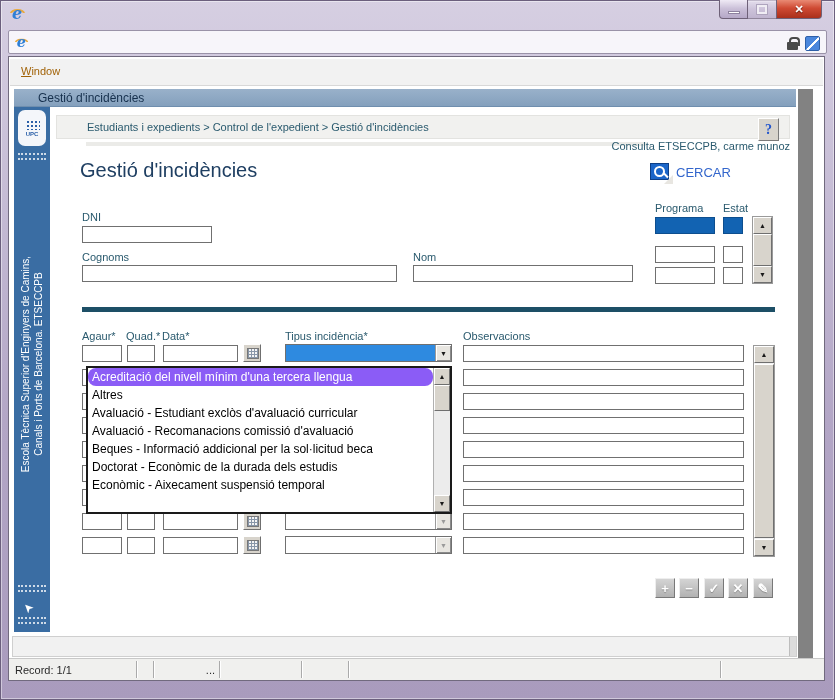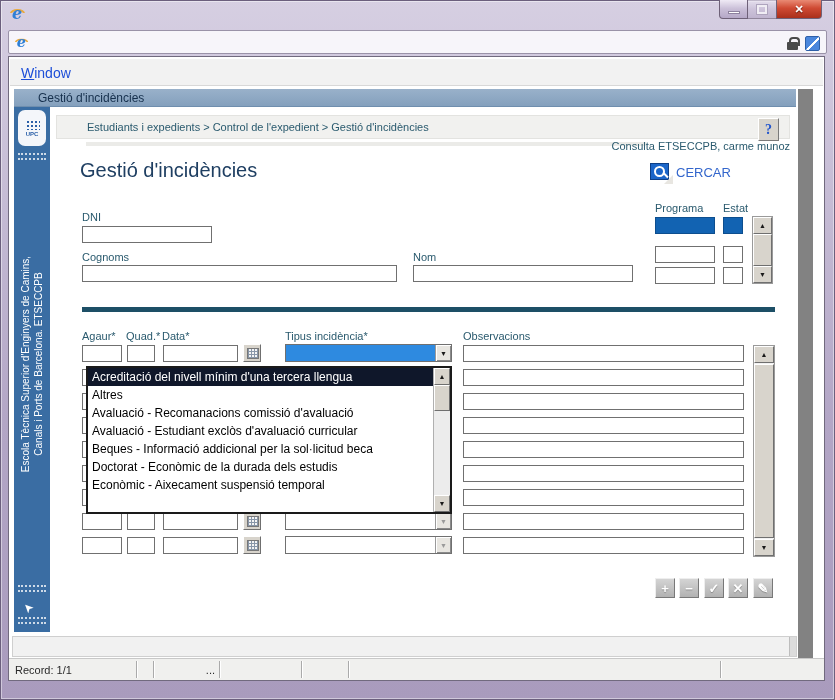--- a/index.html
+++ b/index.html
@@ -35,21 +35,21 @@
   .addr-text b { color:#1a1a1a; }
   .lock { position:absolute; right:28px; top:6px; width:11px; height:13px; }
   .lock::before { content:""; position:absolute; left:2px; top:0; width:7px; height:7px; border:2px solid #4a4a4a; border-bottom:none; border-radius:4px 4px 0 0; }
   .lock::after { content:""; position:absolute; left:0; bottom:0; width:11px; height:8px; background:#4a4a4a; border-radius:1px; }
   .compat { position:absolute; right:6px; top:5px; width:15px; height:15px; border-radius:2px;
     background:linear-gradient(135deg,#4a86dc 48%,#ffffff 48%,#ffffff 58%,#4a86dc 58%); border:1px solid #2d5fa8; }
 
   
   .app-frame { position:absolute; left:8px; top:56px; width:817px; height:625px; background:#fff; border:1px solid #716a7e; }
   .menu-bar { position:absolute; left:1px; top:2px; width:813px; height:27px; background:#f2f2f2; border-bottom:1px solid #d8d8d8; }
-  .menu-item { position:absolute; left:11px; top:6px; font-size:14px; color:#1d4ed8; }
+  .menu-item { position:absolute; left:11px; top:6px; font-size:11px; color:#a16207; }
   .menu-item .accel { text-decoration:underline; }
 
   .dark-strip { position:absolute; left:789px; top:32px; width:15px; height:569px; background:#828282; }
 
   .applet { position:absolute; left:5px; top:32px; width:782px; height:543px; border-bottom:2px solid #8c8c8c; }
   .applet-header { position:absolute; left:0; top:0; width:100%; height:18px;
     background:linear-gradient(#99b1ca,#84a0bd); border-bottom:1px solid #6f8eae; }
   .applet-header span { position:absolute; left:24px; top:2px; font-size:12px; color:#16304d; }
 
   
@@ -113,21 +113,21 @@
   .combo-arrow { position:absolute; right:0; top:0; bottom:0; width:16px; background:#e8e6e1;
     border-left:1px solid #9a9a9a; box-shadow:inset 1px 1px 0 #fff, inset -1px -1px 0 #8a8a8a;
     display:flex; align-items:center; justify-content:center; font-size:7px; color:#1a1a1a; }
   .combo-arrow.dim { color:#9a9a9a; }
   .g-obs { left:413px; width:281px; }
 
   
   .dropdown { position:absolute; left:36px; top:259px; width:366px; height:148px; background:#fff; border:2px solid #1a1a1a; z-index:10; }
   .dd-items { position:absolute; left:0; top:0; right:17px; bottom:0; overflow:hidden; }
   .dd-item { height:18px; line-height:18px; font-size:12px; color:#000; padding-left:4px; white-space:nowrap; overflow:hidden; }
-  .dd-item.selected { background:#0f172a; color:#fff; }
+  .dd-item.selected { background:#8b5cf6; color:#fff;border-radius:8px; }
   .dd-sbar { position:absolute; right:0; top:0; width:17px; bottom:0; background:#ececec; border-left:1px solid #b0b0b0; }
   .dd-sbar .sbtn { height:17px; }
   .dd-sbar .sthumb { top:17px; height:26px; }
 
   
   .act-btn { position:absolute; top:471px; width:20px; height:20px; background:linear-gradient(#d4d4d4,#b2b2b2);
     border:1px solid; border-color:#eee #787878 #787878 #eee; color:#fff; font-size:13px; font-weight:bold;
     display:flex; align-items:center; justify-content:center; text-shadow:0 1px 1px #8a8a8a; }
 
   
@@ -339,22 +339,22 @@
                 <span class="combo-arrow dim">▼</span>
               </div>
               <div class="tinput g-obs"></div>
             </div>
           </div>
 
         <div class="dropdown">
           <div class="dd-items" id="dd-items">
               <div class="dd-item selected">Acreditació del nivell mínim d'una tercera llengua</div>
               <div class="dd-item">Altres</div>
+              <div class="dd-item">Avaluació - Estudiant exclòs d'avaluació curricular</div>
               <div class="dd-item">Avaluació - Recomanacions comissió d'avaluació</div>
-              <div class="dd-item">Avaluació - Estudiant exclòs d'avaluació curricular</div>
               <div class="dd-item">Beques - Informació addicional per la sol·licitud beca</div>
               <div class="dd-item">Doctorat - Econòmic de la durada dels estudis</div>
               <div class="dd-item">Econòmic - Aixecament suspensió temporal</div>
             </div>
           <div class="dd-sbar">
             <div class="sbtn up">▲</div>
             <div class="sthumb"></div>
             <div class="sbtn dn">▼</div>
           </div>
         </div>

